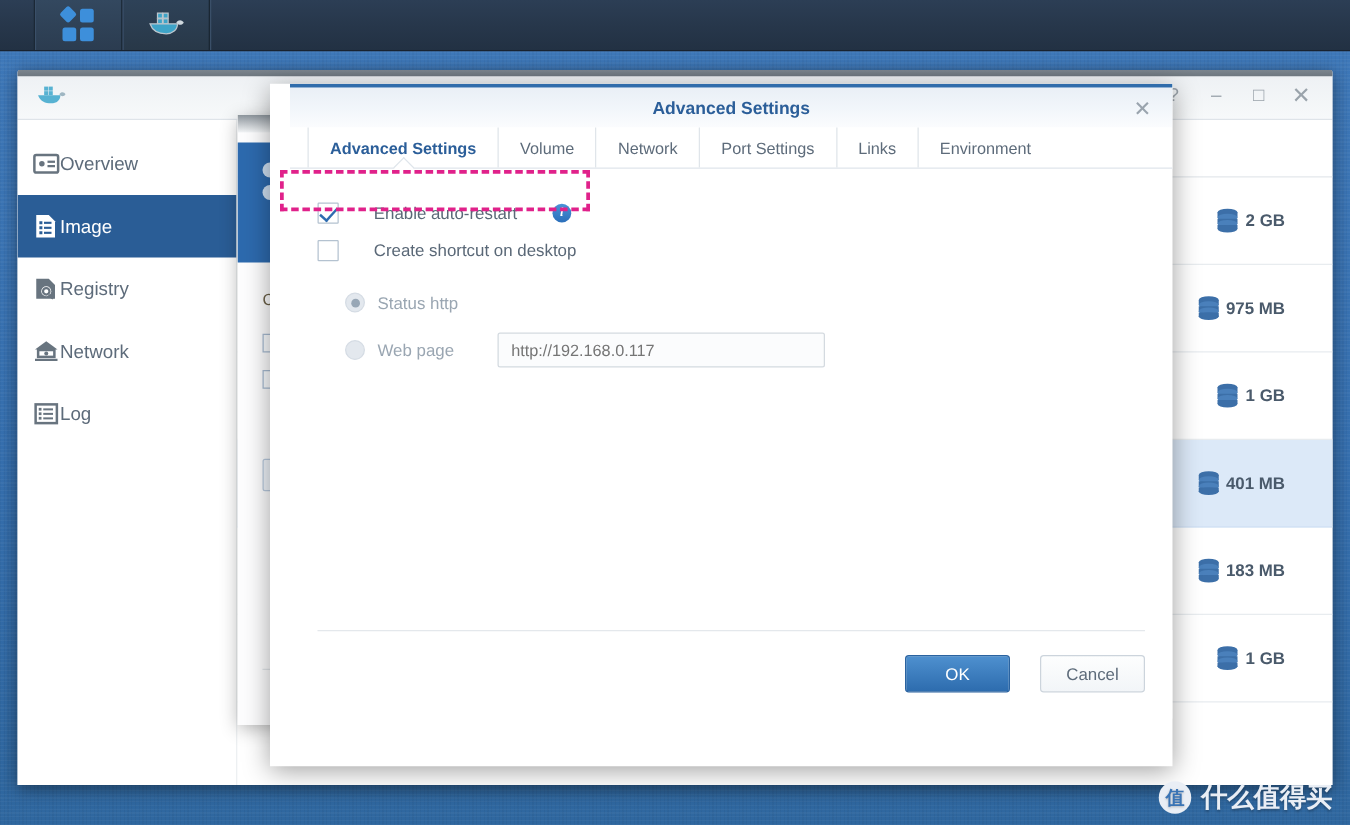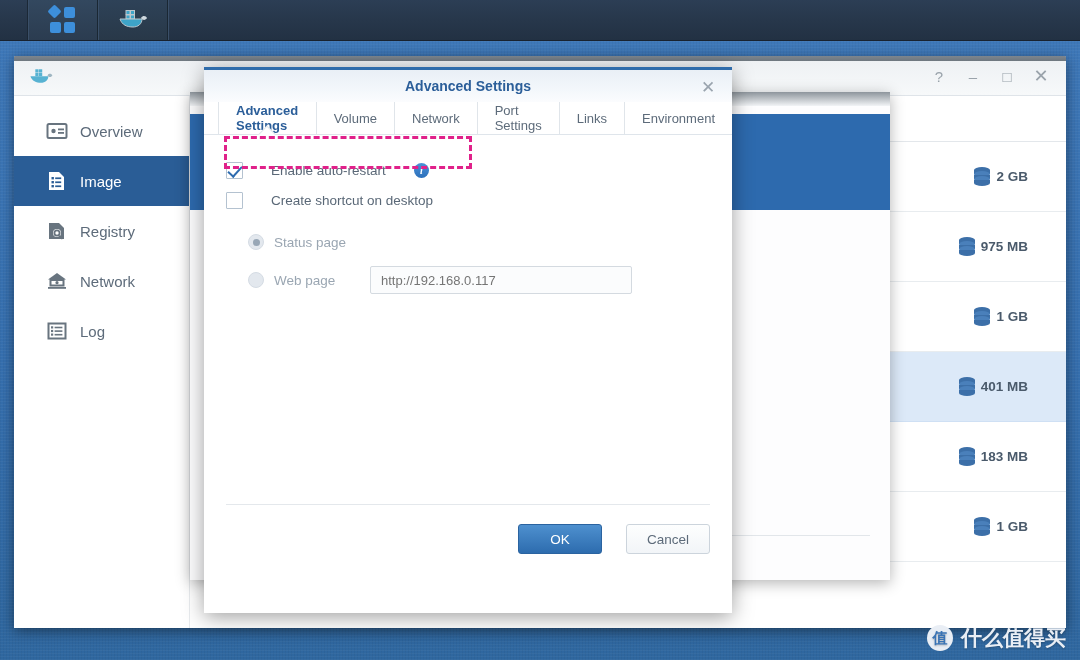--- a/index.html
+++ b/index.html
@@ -86,22 +86,22 @@
   .win-ctl.close { font-size: 18px; }
 
   .app-body { display: flex; height: 532px; }
 
   
   .sidebar {
     width: 176px; background: #fff; padding-top: 10px;
     border-right: 1px solid #e8ebee; flex-shrink: 0;
   }
   .side-item {
-    display: flex; align-items: center; gap: 12px;
-    height: 50px; padding-left: 32px; color: #5d6b7a; font-size: 15px;
+    display: flex; align-items: center; 
+    height: 50px; padding-left: 12px; color: #5d6b7a; font-size: 15px;
   }
   .side-item.active { background: #2a5d96; color: #fff; }
   .side-ico { width: 22px; height: 22px; flex-shrink: 0; }
 
   
   .main-pane { flex: 1; position: relative; background: #fff; }
   .img-toolbar { height: 46px; border-bottom: 1px solid #e3e7eb; }
   .img-list { position: relative; }
   .img-row {
     height: 70px; border-bottom: 1px solid #e8ecef;
@@ -132,25 +132,26 @@
   .wz-label { font-size: 13px; color: #6b6048; margin-bottom: 20px; }
   .wz-cb { width: 15px; height: 15px; border: 1px solid #a9bcd2; background: #fafcfe; margin-bottom: 14px; }
   .wz-btn {
     width: 34px; height: 26px; border: 1px solid #b9cade;
     background: #eff4fa; border-radius: 2px; margin-top: 56px;
   }
   .wz-divider { position:absolute; left: 20px; right: 20px; bottom: 44px; height:1px; background:#e2e6ea; }
 
   
   .dialog {
-    position: absolute; left: 204px; top: 67px;
-    width: 528px; height: 546px;
+    position: absolute; left: 216px; top: 67px;
+    width: 722px; height: 546px;
     background: #fff;
     box-shadow: 0 4px 20px rgba(0,0,0,.38);
     overflow: hidden;
+    padding-left: 16px;
   }
   .dlg-titlebar {
     height: 35px; position: relative;
     background: linear-gradient(180deg, #e9eff6 0%, #f3f7fb 60%, #fbfcfe 100%);
     border-top: 3px solid #2f6cab;
     display: flex; align-items: center; justify-content: center;
   }
   .dlg-title { font-size: 14px; font-weight: bold; color: #2b5e99; }
   .dlg-close {
     position: absolute; right: 12px; top: 6px;
@@ -564,21 +565,21 @@
     </div>
 
     <div class="opt-row">
       <span class="cbox"></span>
       <span class="opt-label">Create shortcut on desktop</span>
     </div>
 
     <div class="radio-group">
       <div class="radio-row">
         <span class="radio on"></span>
-        <span class="radio-label">Status page</span>
+        <span class="radio-label">Status http</span>
       </div>
       <div class="radio-row">
         <span class="radio"></span>
         <span class="radio-label">Web page</span>
         <input class="url-input" type="text" placeholder="http://192.168.0.117" style="">
       </div>
     </div>
 
     <div class="dlg-footer">
       <div class="sep"></div>

